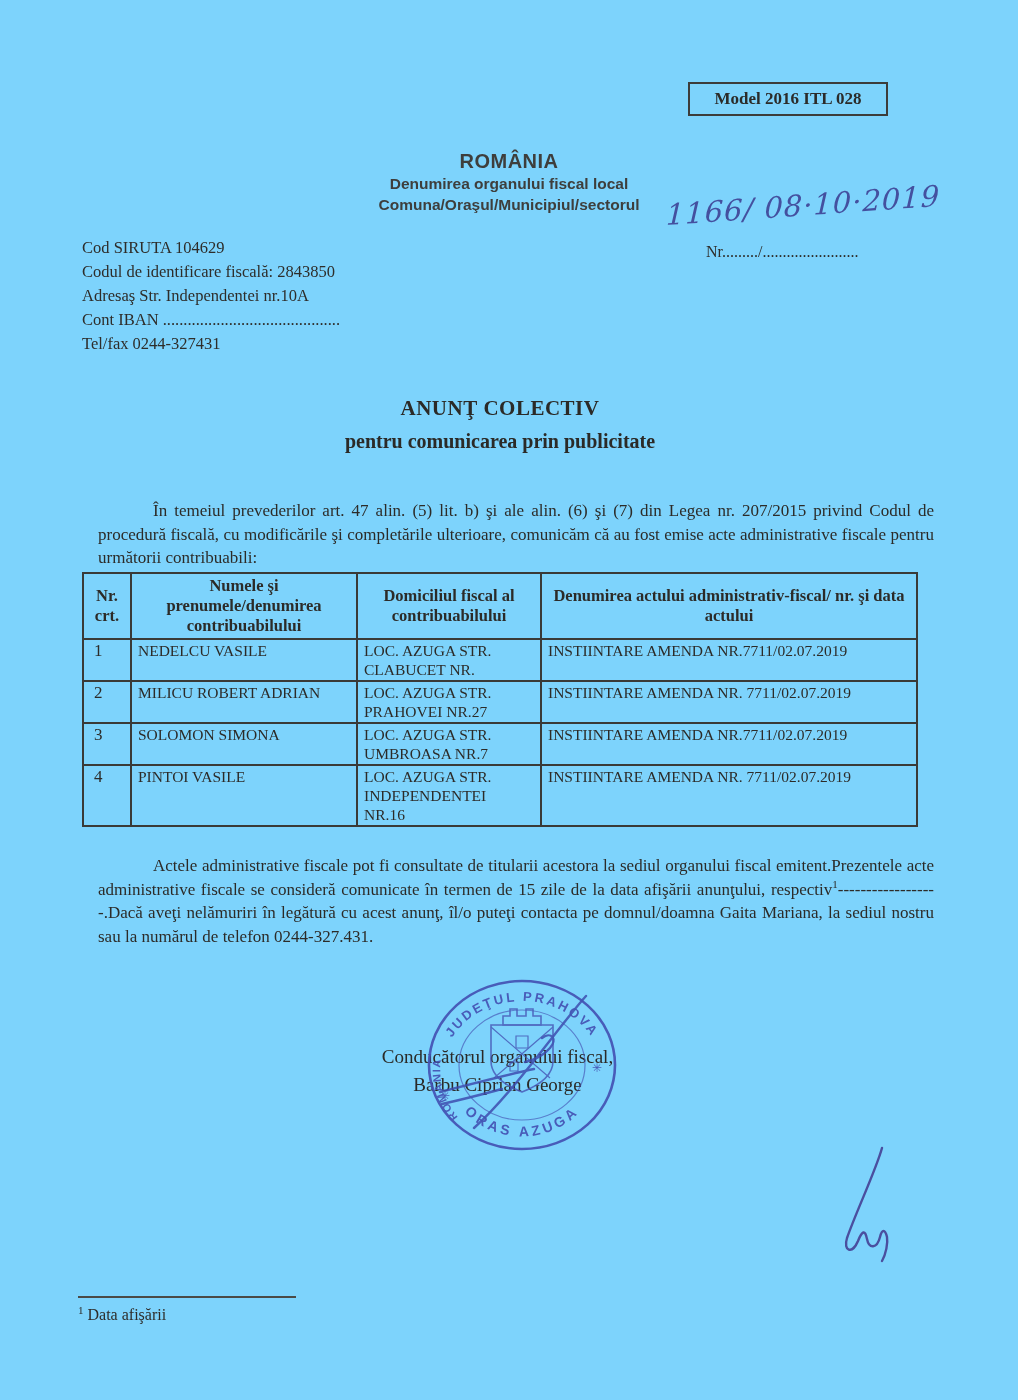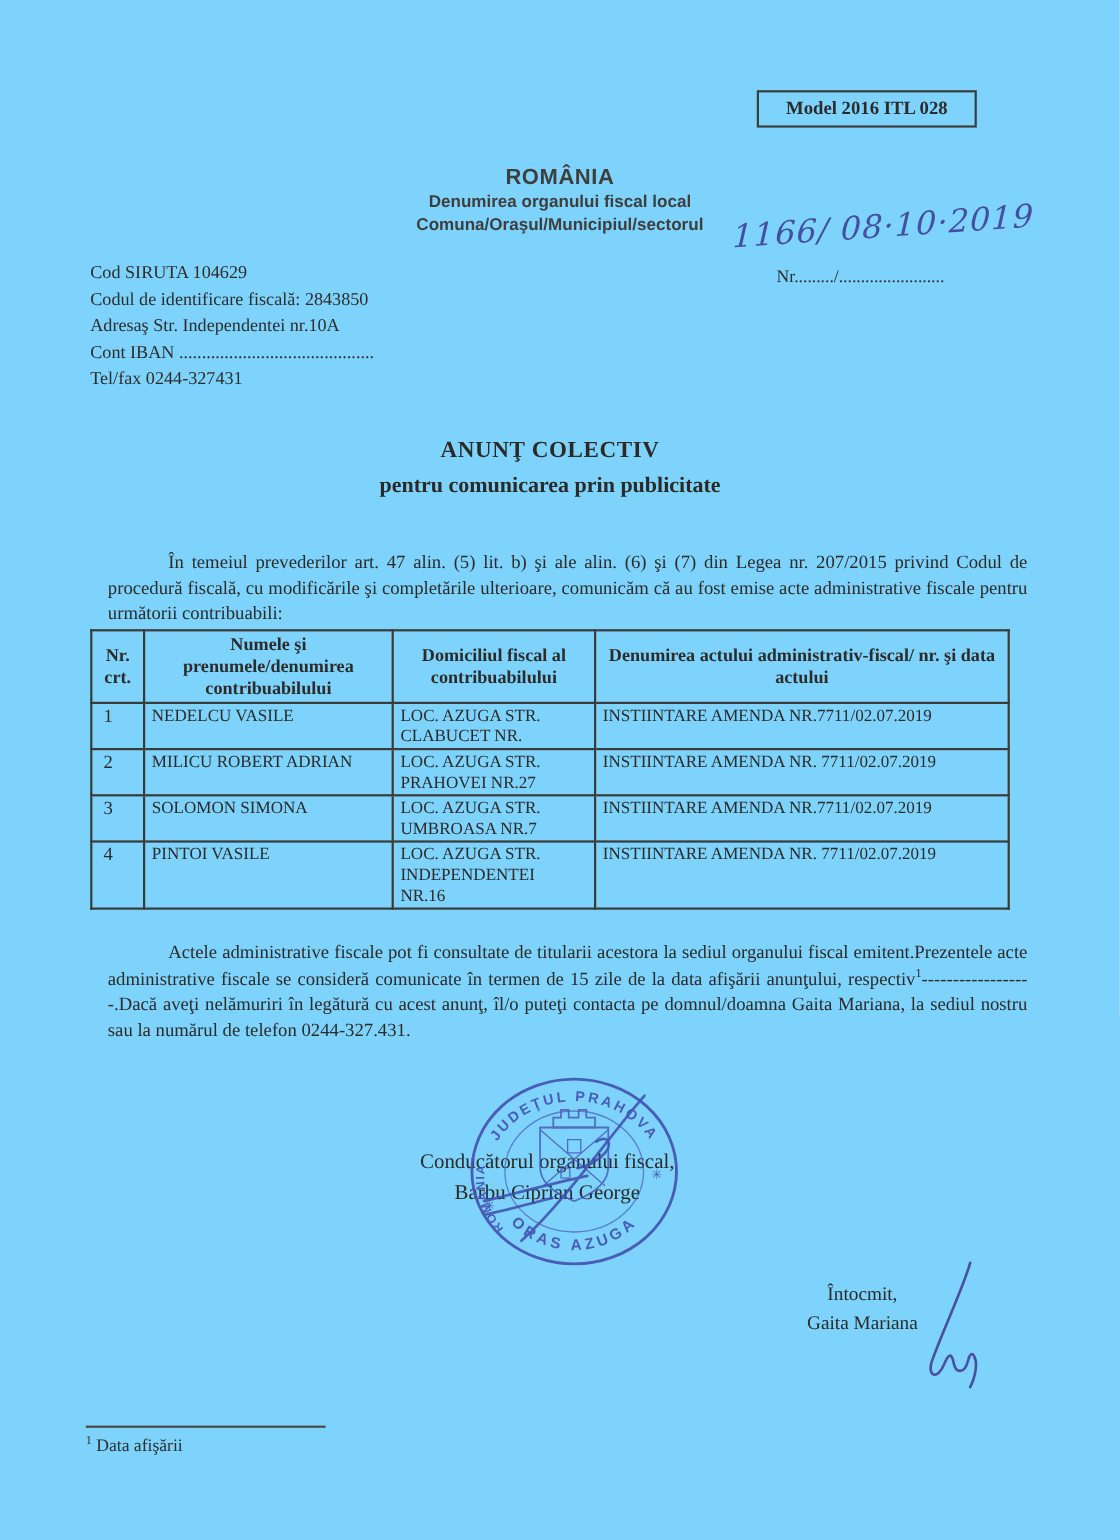--- a/index.html
+++ b/index.html
@@ -188,24 +188,20 @@
       <path d="M 92,62 h12 v12 h-12 z M 86,88 h8 v9 h-8 z" stroke-width="1.2"></path>
     </g>
     <g stroke="#3d4cae" stroke-width="2.4" fill="none" stroke-linecap="round" opacity=".9">
       <path d="M 162,22 C 135,52 90,118 50,154"></path>
       <path d="M 16,118 C 55,108 86,100 110,95"></path>
       <path d="M 18,130 C 45,124 63,119 78,115"></path>
       <path d="M 118,64 c 9,-7 16,1 8,10 c -7,8 -16,12 -25,14"></path>
     </g>
   </svg>
 
-  <div class="prepared">
-    <div>Întocmit,</div>
-    <div>Gaita Mariana</div>
-  </div>
 
   <svg class="sig2" viewBox="0 0 72 122">
     <path d="M 56,6 C 50,28 30,70 21,96 C 17,109 26,113 32,99 C 36,89 39,87 41,97 C 43,107 51,107 54,95 C 56,87 59,87 61,95 C 62,101 60,112 56,119" stroke="#4a4f9f" stroke-width="2.4" fill="none" stroke-linecap="round"></path>
   </svg>
 
   <div class="footnote">
     <div class="rule"></div>
     <div><sup>1</sup> <span>Data afişării</span></div>
   </div>
 

